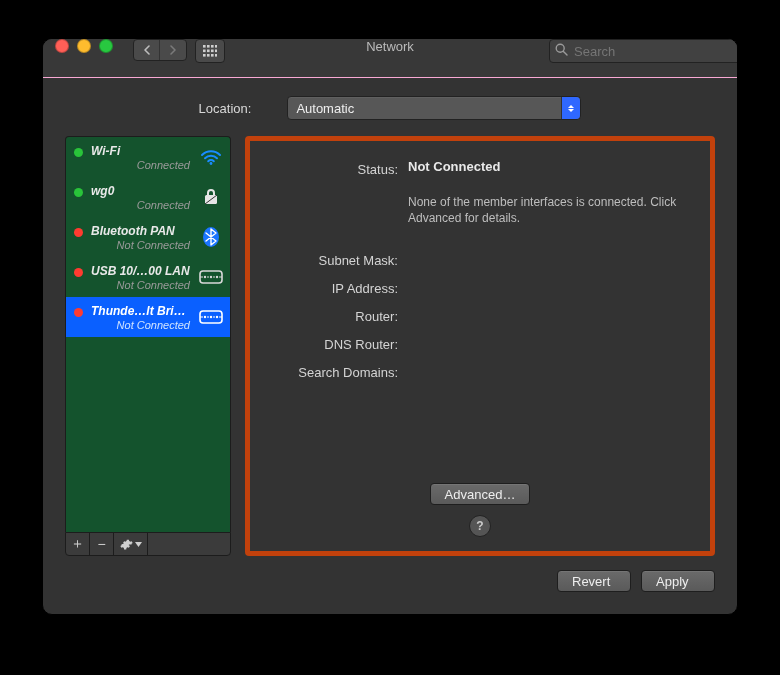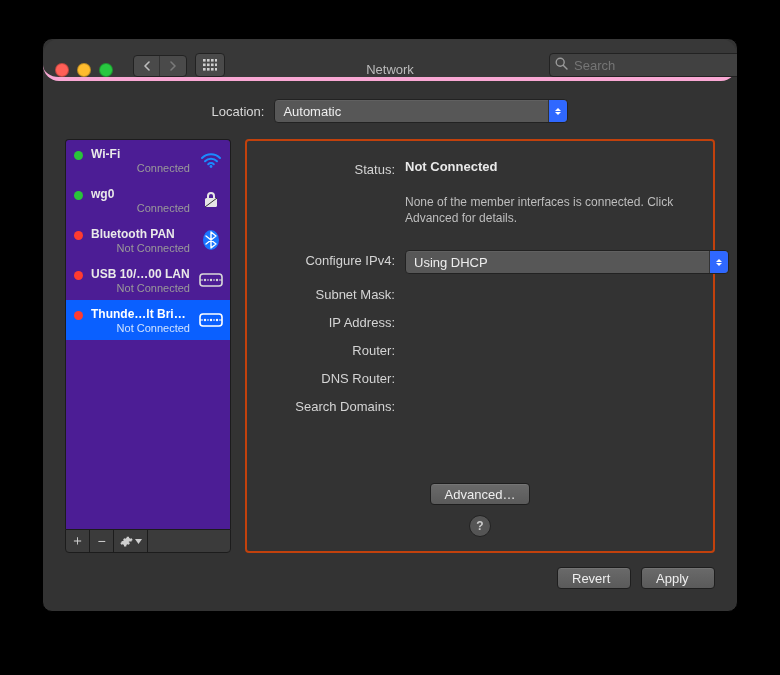--- a/index.html
+++ b/index.html
@@ -30,24 +30,23 @@
     width:694px;margin-top:38px;
     background:var(--panel);
     border-radius:10px;
     box-shadow:var(--shadow);
     border:1px solid #000;
     overflow:hidden;
   }
   
   .titlebar{
     height:38px;background:var(--titlebar);
-    border-bottom:4px solid #f9a8d4;
-    display:flex;align-items:flex-end;
+    border-bottom:1px solid #f9a8d4;
+    display:flex;align-items:flex-start;
     position:relative;
-    border-radius:16px;
   }
   .traffic{display:flex;gap:8px;padding-left:12px;}
   .dot{width:12px;height:12px;border-radius:50%;border:.5px solid rgba(0,0,0,.25);}
   .dot.r{background:#ff5f57;}
   .dot.y{background:#febc2e;}
   .dot.g{background:#28c840;}
   .navseg{
     margin-left:20px;display:flex;background:#4a4a4a;border-radius:4px;
     border:1px solid #222;overflow:hidden;height:20px;
   }
@@ -79,37 +78,38 @@
   
   .loc-row{
     display:flex;align-items:center;justify-content:center;gap:10px;
     margin-bottom:16px;
   }
   .label-right{text-align:right;}
   .popup{
     position:relative;background:#575757;border:1px solid #222;border-radius:4px;
     height:22px;display:flex;align-items:center;padding:0 24px 0 8px;color:#eee;
     box-shadow:inset 0 1px 0 rgba(255,255,255,.06);
+    margin-left:26px;
   }
   .popup .end{
     position:absolute;right:0;top:0;bottom:0;width:18px;border-left:1px solid #333;
     background:#2f68ff;border-radius:0 4px 4px 0;
     display:flex;flex-direction:column;align-items:center;justify-content:center;gap:1px;
   }
   .popup .end .tri{width:0;height:0;border-left:3px solid transparent;border-right:3px solid transparent;}
   .popup .end .up{border-bottom:3px solid #fff;}
   .popup .end .dn{border-top:3px solid #fff;}
 
   
   .split{display:flex;gap:14px;}
 
   .sidebar-wrap{width:166px;display:flex;flex-direction:column;}
   .sidebar{
-    flex:1;min-height:372px;background:#4c1d95;border:1px solid #1c1c1c;border-bottom:none;
-    border-radius:4px 4px 0 0;overflow:hidden;
+    flex:1;min-height:372px;background:#14532d;border:1px solid #1c1c1c;border-bottom:none;
+    border-radius:4px 4px 0 0;overflow:hidden;font-style:italic;
   }
   .sb-item{
     display:flex;align-items:center;height:40px;padding:0 6px 0 8px;gap:8px;
     border-bottom:0;position:relative;
   }
   .sb-item.selected{background:var(--select);}
   .sb-status{width:9px;height:9px;border-radius:50%;flex:none;margin-top:-10px;}
   .sb-status.green{background:#29c43a;}
   .sb-status.red{background:#ff3b30;}
   .sb-text{flex:1;min-width:0;}
@@ -125,21 +125,21 @@
   }
   .sb-toolbar button{
     background:none;border:none;border-right:1px solid #1c1c1c;width:24px;color:#cfcfcf;
     display:flex;align-items:center;justify-content:center;font-size:14px;cursor:default;
     padding:0;
   }
   .sb-toolbar button.gear{width:34px;gap:2px;}
   .sb-toolbar .flex{flex:1;}
 
   .detail{
-    flex:1;background:#333;border:2px solid #c2410c;border-radius:4px;
+    flex:1;background:#333;border:5px solid #c2410c;border-radius:4px;
     padding:18px 18px 14px 18px;display:flex;flex-direction:column;min-height:378px;
     position:relative;
   }
   .field-row{
     display:flex;align-items:flex-start;gap:10px;margin-bottom:10px;
   }
   .field-label{width:130px;text-align:right;color:#d4d4d4;padding-top:3px;}
   .field-val{flex:1;}
   .field-val .bold{font-weight:700;color:#e9e9e9;}
   .field-val .sub{color:#bebebe;font-size:12px;line-height:1.35;margin-top:20px;}
@@ -340,32 +340,20 @@
         <div class="field-row">
           <div class="field-label">Status:</div>
           <div class="field-val">
             <div class="bold">Not Connected</div>
             <div class="sub">None of the member interfaces is connected. Click Advanced for details.</div>
           </div>
         </div>
 
         <div style="height:14px"></div>
 
-        <div class="field-row">
-          <div class="field-label">Configure IPv4:</div>
-          <div class="field-val">
-            <div class="popup" style="width:100%">
-              <span>Using DHCP</span>
-              <span class="end">
-                <span class="tri up"></span>
-                  <span class="tri dn"></span>
-              </span>
-            </div>
-          </div>
-        </div>
 
         <div class="field-row">
           <div class="field-label">Subnet Mask:</div>
           <div class="field-val"></div>
         </div>
         <div class="field-row">
           <div class="field-label">IP Address:</div>
           <div class="field-val"></div>
         </div>
         <div class="field-row">

